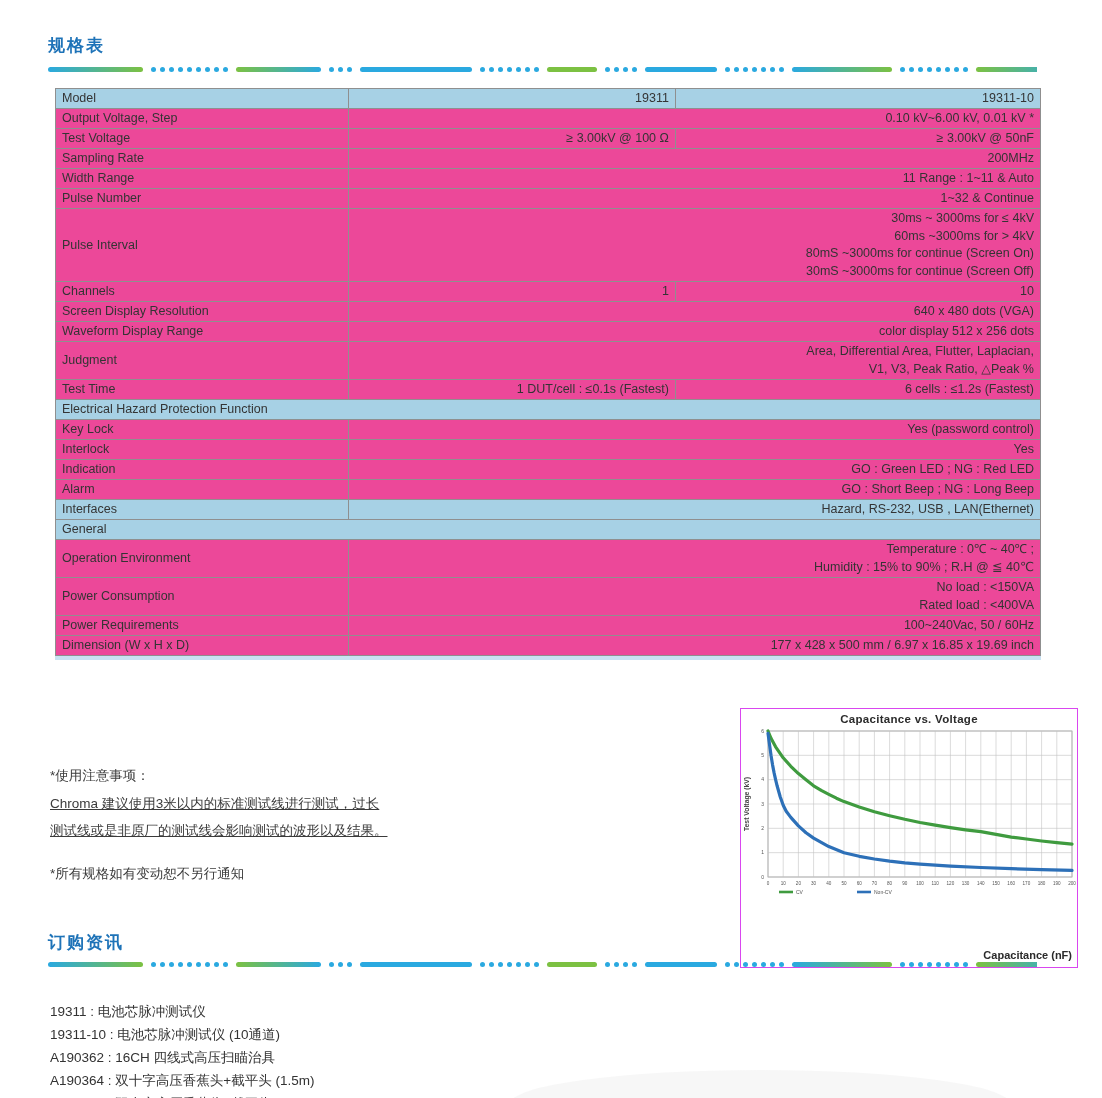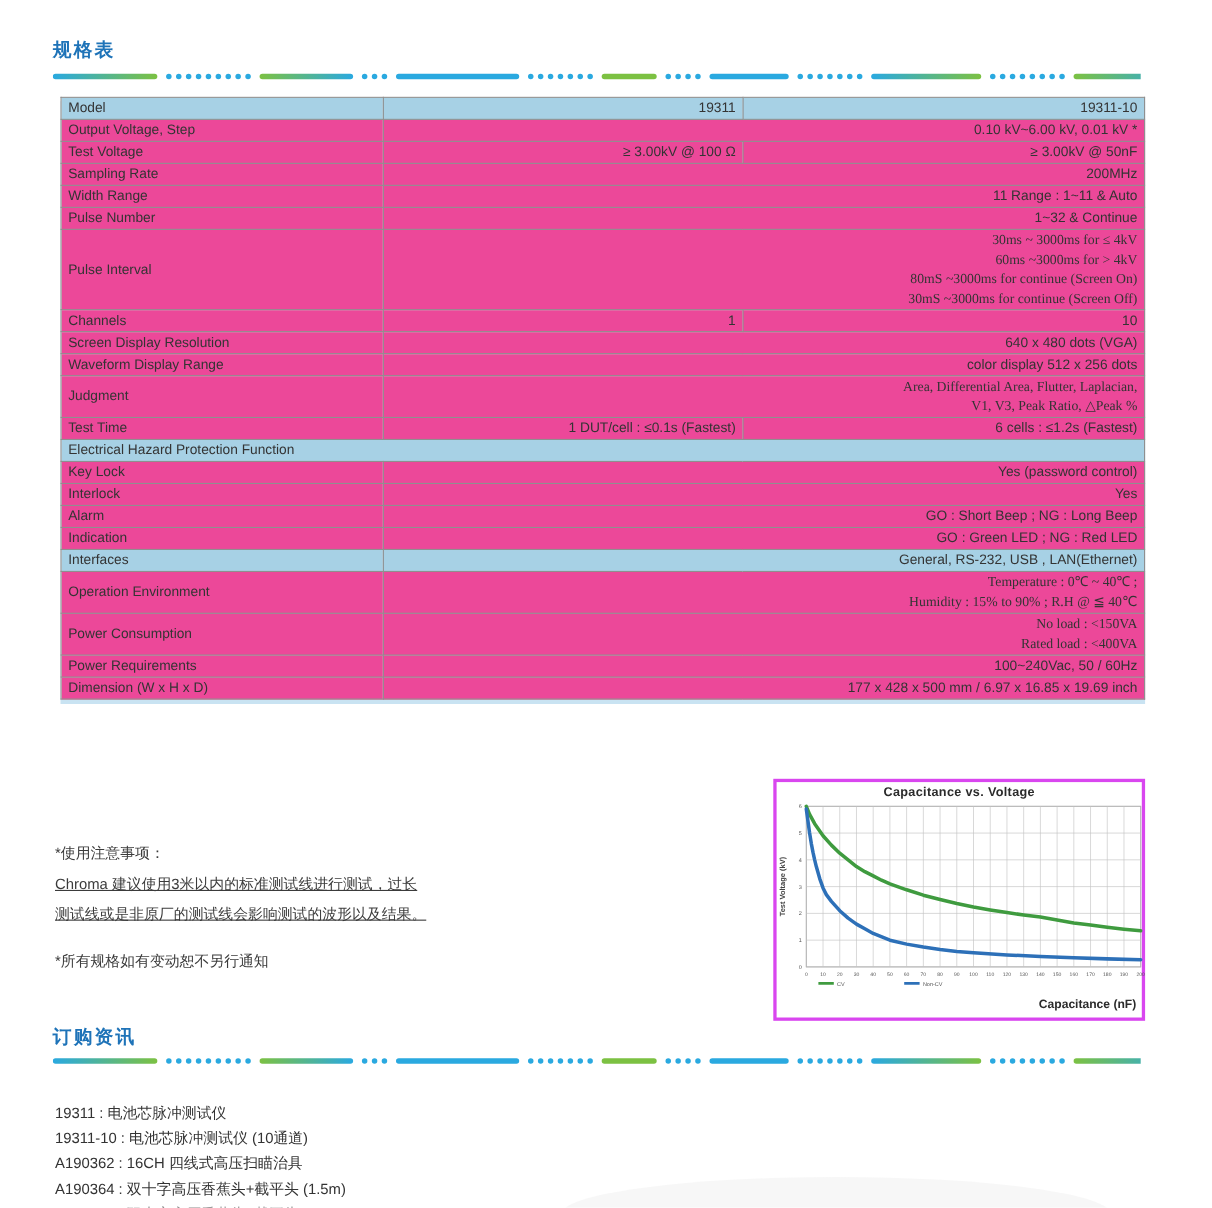--- a/index.html
+++ b/index.html
@@ -39,32 +39,32 @@
     border:1.5px solid #6a6a6a;
     box-shadow:0 4px 0 #c9e3f2;
   }
   .spec-table td {
     border:1px solid #8f8f8f; background:#ec4899;
     padding:1px 6px; height:20px; line-height:17px;
   }
   .spec-table td.label { text-align:left; }
   .spec-table td.val { text-align:right; }
   .spec-table tr.dark td { background:#a7d1e5; }
-  .spec-table td .cell-line { line-height:17.5px;font-family:Liberation Serif, serif; }
+  .spec-table td .cell-line { line-height:17.5px; }
 
   
   .notes { position:absolute; left:50px; top:716px; font-size:13.5px; color:#3b3b3b; }
   .notes .note-title { line-height:28px;margin-top:46px; }
   .notes .note-line { line-height:27px;text-decoration:underline; }
   .notes .note-disclaimer { margin-top:16px; line-height:27px; }
 
   
   .chart-widget {
-    position:absolute; left:703px; top:708px; width:338px; height:220px;
-    background:#ffffff; border:3px solid #d946ef;
+    position:absolute; left:740px; top:708px; width:338px; height:260px;
+    background:#ffffff; border:1px solid #d946ef;
   }
   .chart-title {
     text-align:center; font-size:11.5px; font-weight:bold; color:#2b2b2b;
     margin-top:4px; letter-spacing:0.3px;
   }
   .chart-svg { display:block; margin-top:2px; }
   .chart-xlabel {
     position:absolute; right:5px; bottom:6px; font-size:11px; font-weight:bold; color:#2b2b2b;
   }
 
@@ -217,30 +217,33 @@
         </tr>
         <tr>
           <td class="label">Key Lock</td>
           <td class="val" colspan="2">Yes (password control)</td>
         </tr>
         <tr>
           <td class="label">Interlock</td>
           <td class="val" colspan="2">Yes</td>
         </tr>
         <tr>
+          <td class="label">Indication</td>
+          <td class="val" colspan="2">GO : Green LED ; NG : Red LED</td>
+        </tr>
+        <tr>
           <td class="label">Alarm</td>
           <td class="val" colspan="2">GO : Short Beep ; NG : Long Beep</td>
         </tr>
-        <tr>
-          <td class="label">Indication</td>
-          <td class="val" colspan="2">GO : Green LED ; NG : Red LED</td>
-        </tr>
         <tr class="dark">
           <td class="label">Interfaces</td>
-          <td class="val" colspan="2">General, RS-232, USB , LAN(Ethernet)</td>
+          <td class="val" colspan="2">Hazard, RS-232, USB , LAN(Ethernet)</td>
+        </tr>
+        <tr class="dark">
+          <td class="label" colspan="3">General</td>
         </tr>
         <tr>
           <td class="label">Operation Environment</td>
           <td class="val" colspan="2">
             <div class="cell-line">Temperature : 0℃ ~ 40℃ ;</div>
             <div class="cell-line">Humidity : 15% to 90% ; R.H @ ≦ 40℃</div>
           </td>
         </tr>
         <tr>
           <td class="label">Power Consumption</td>

